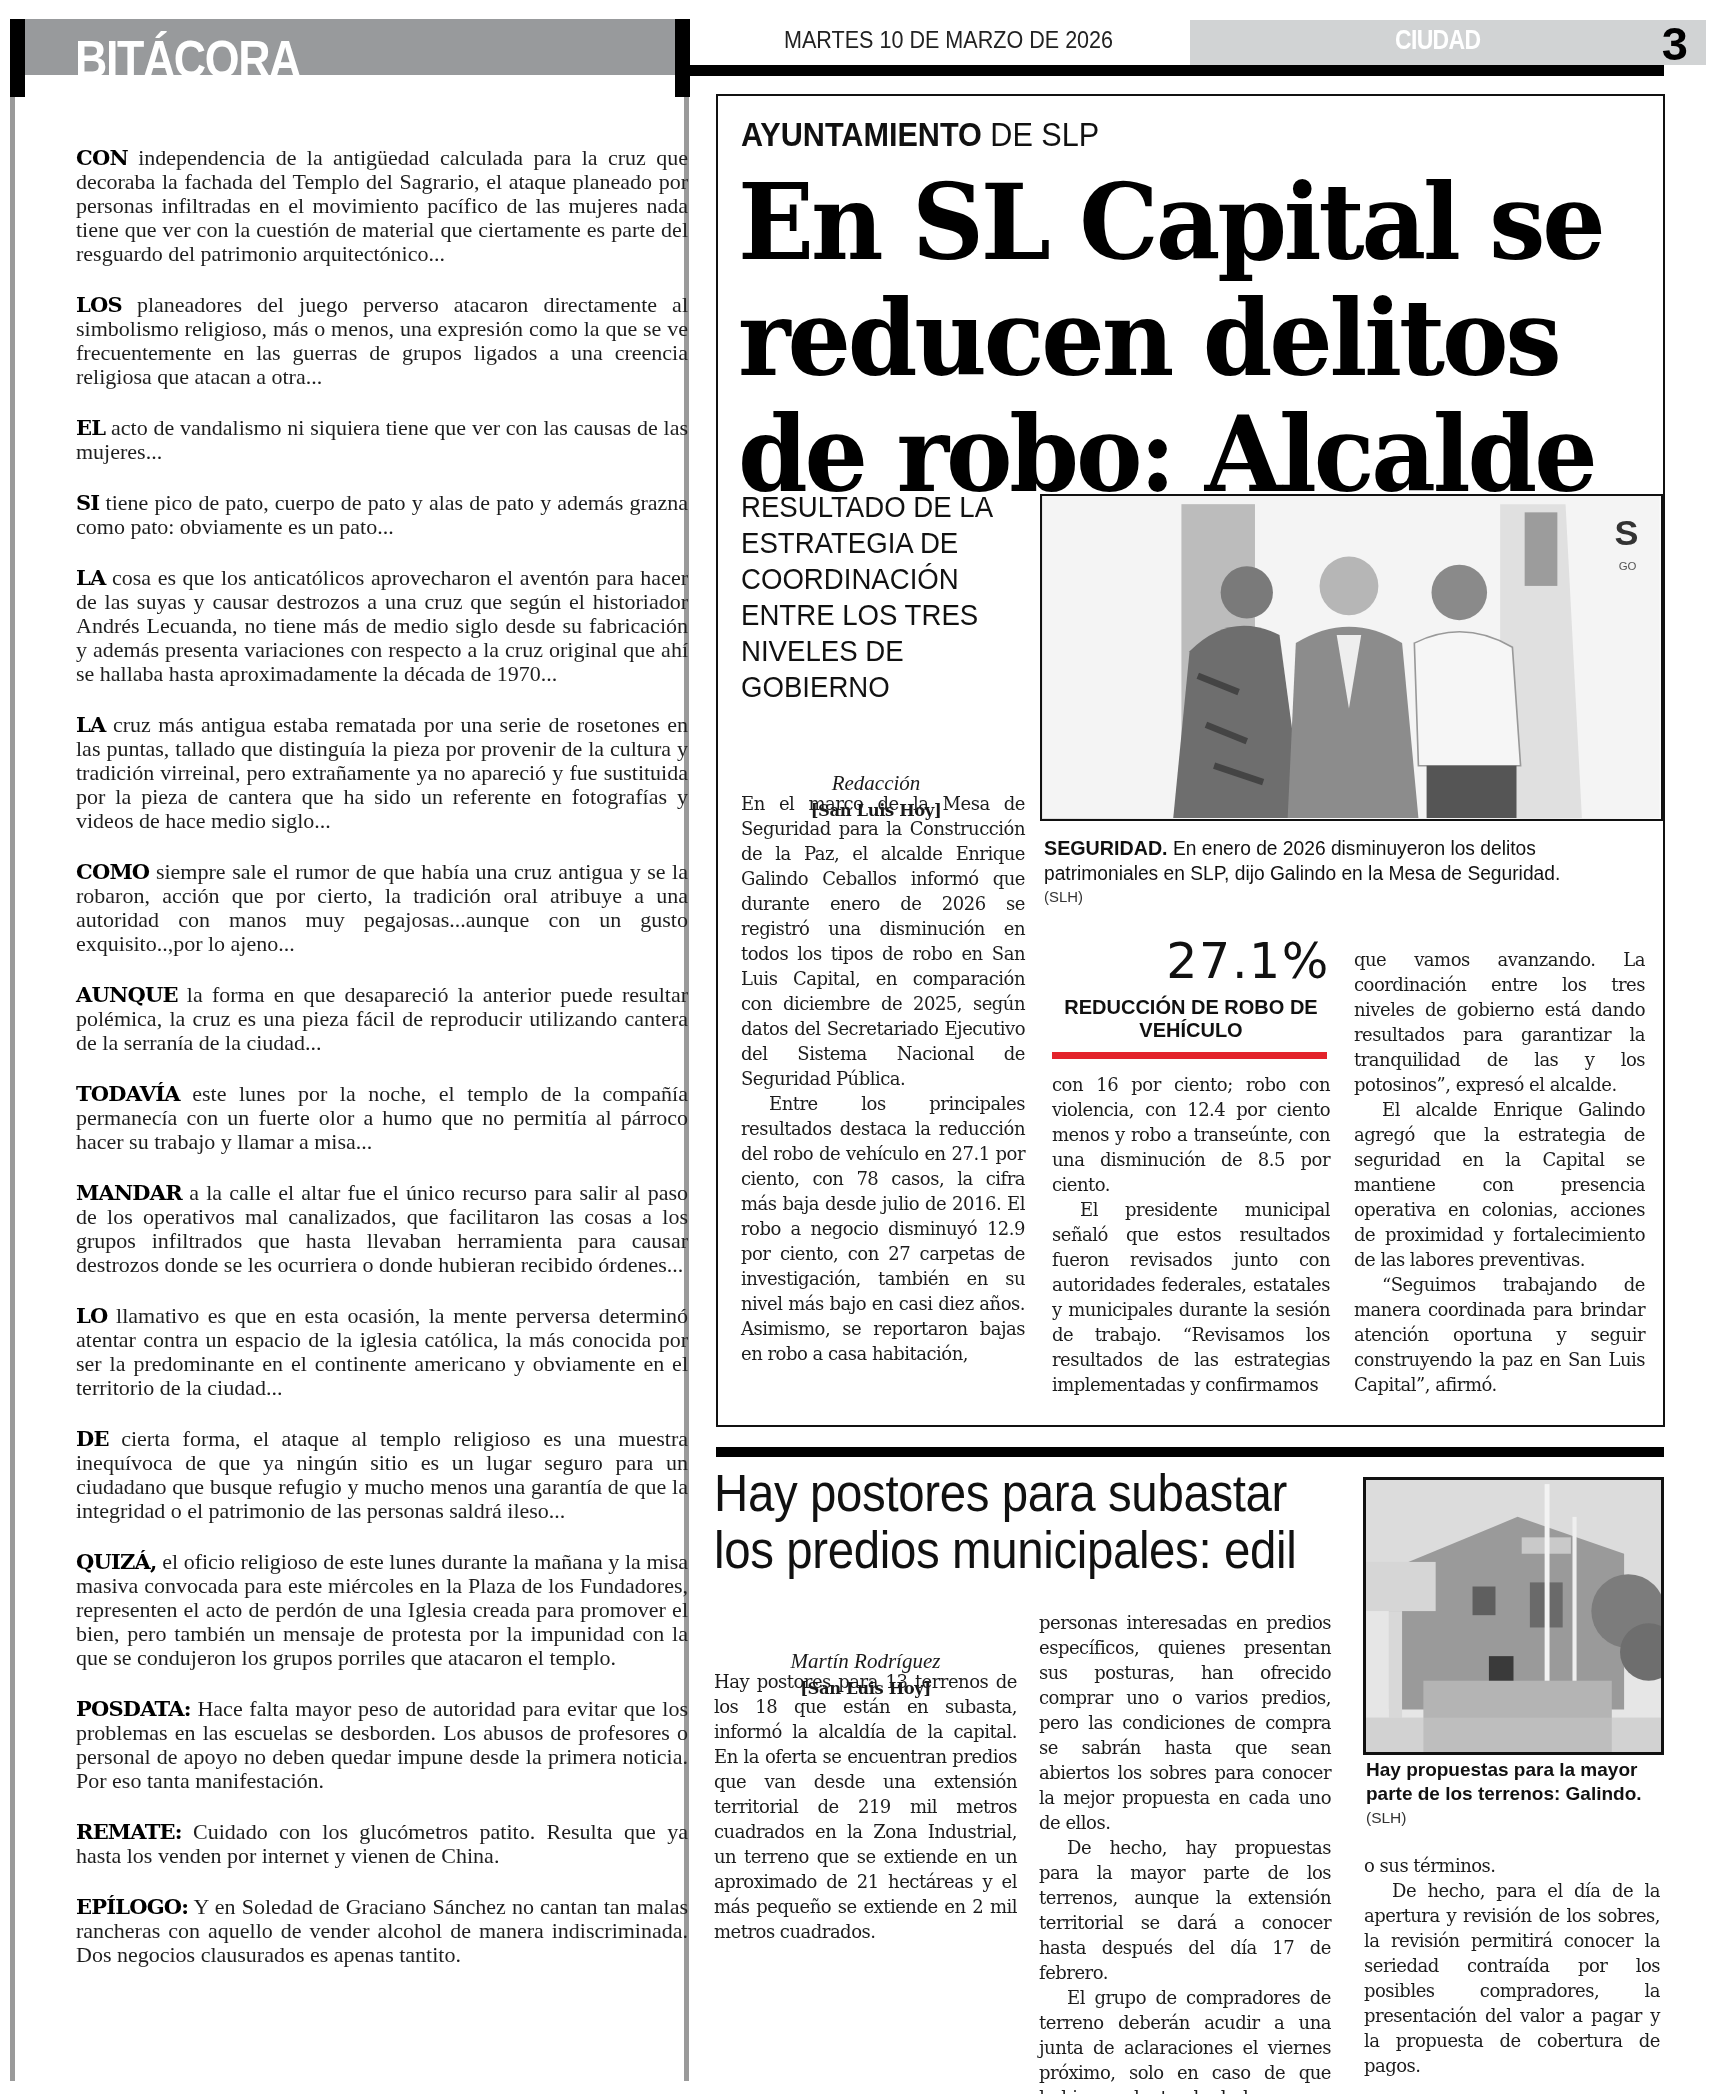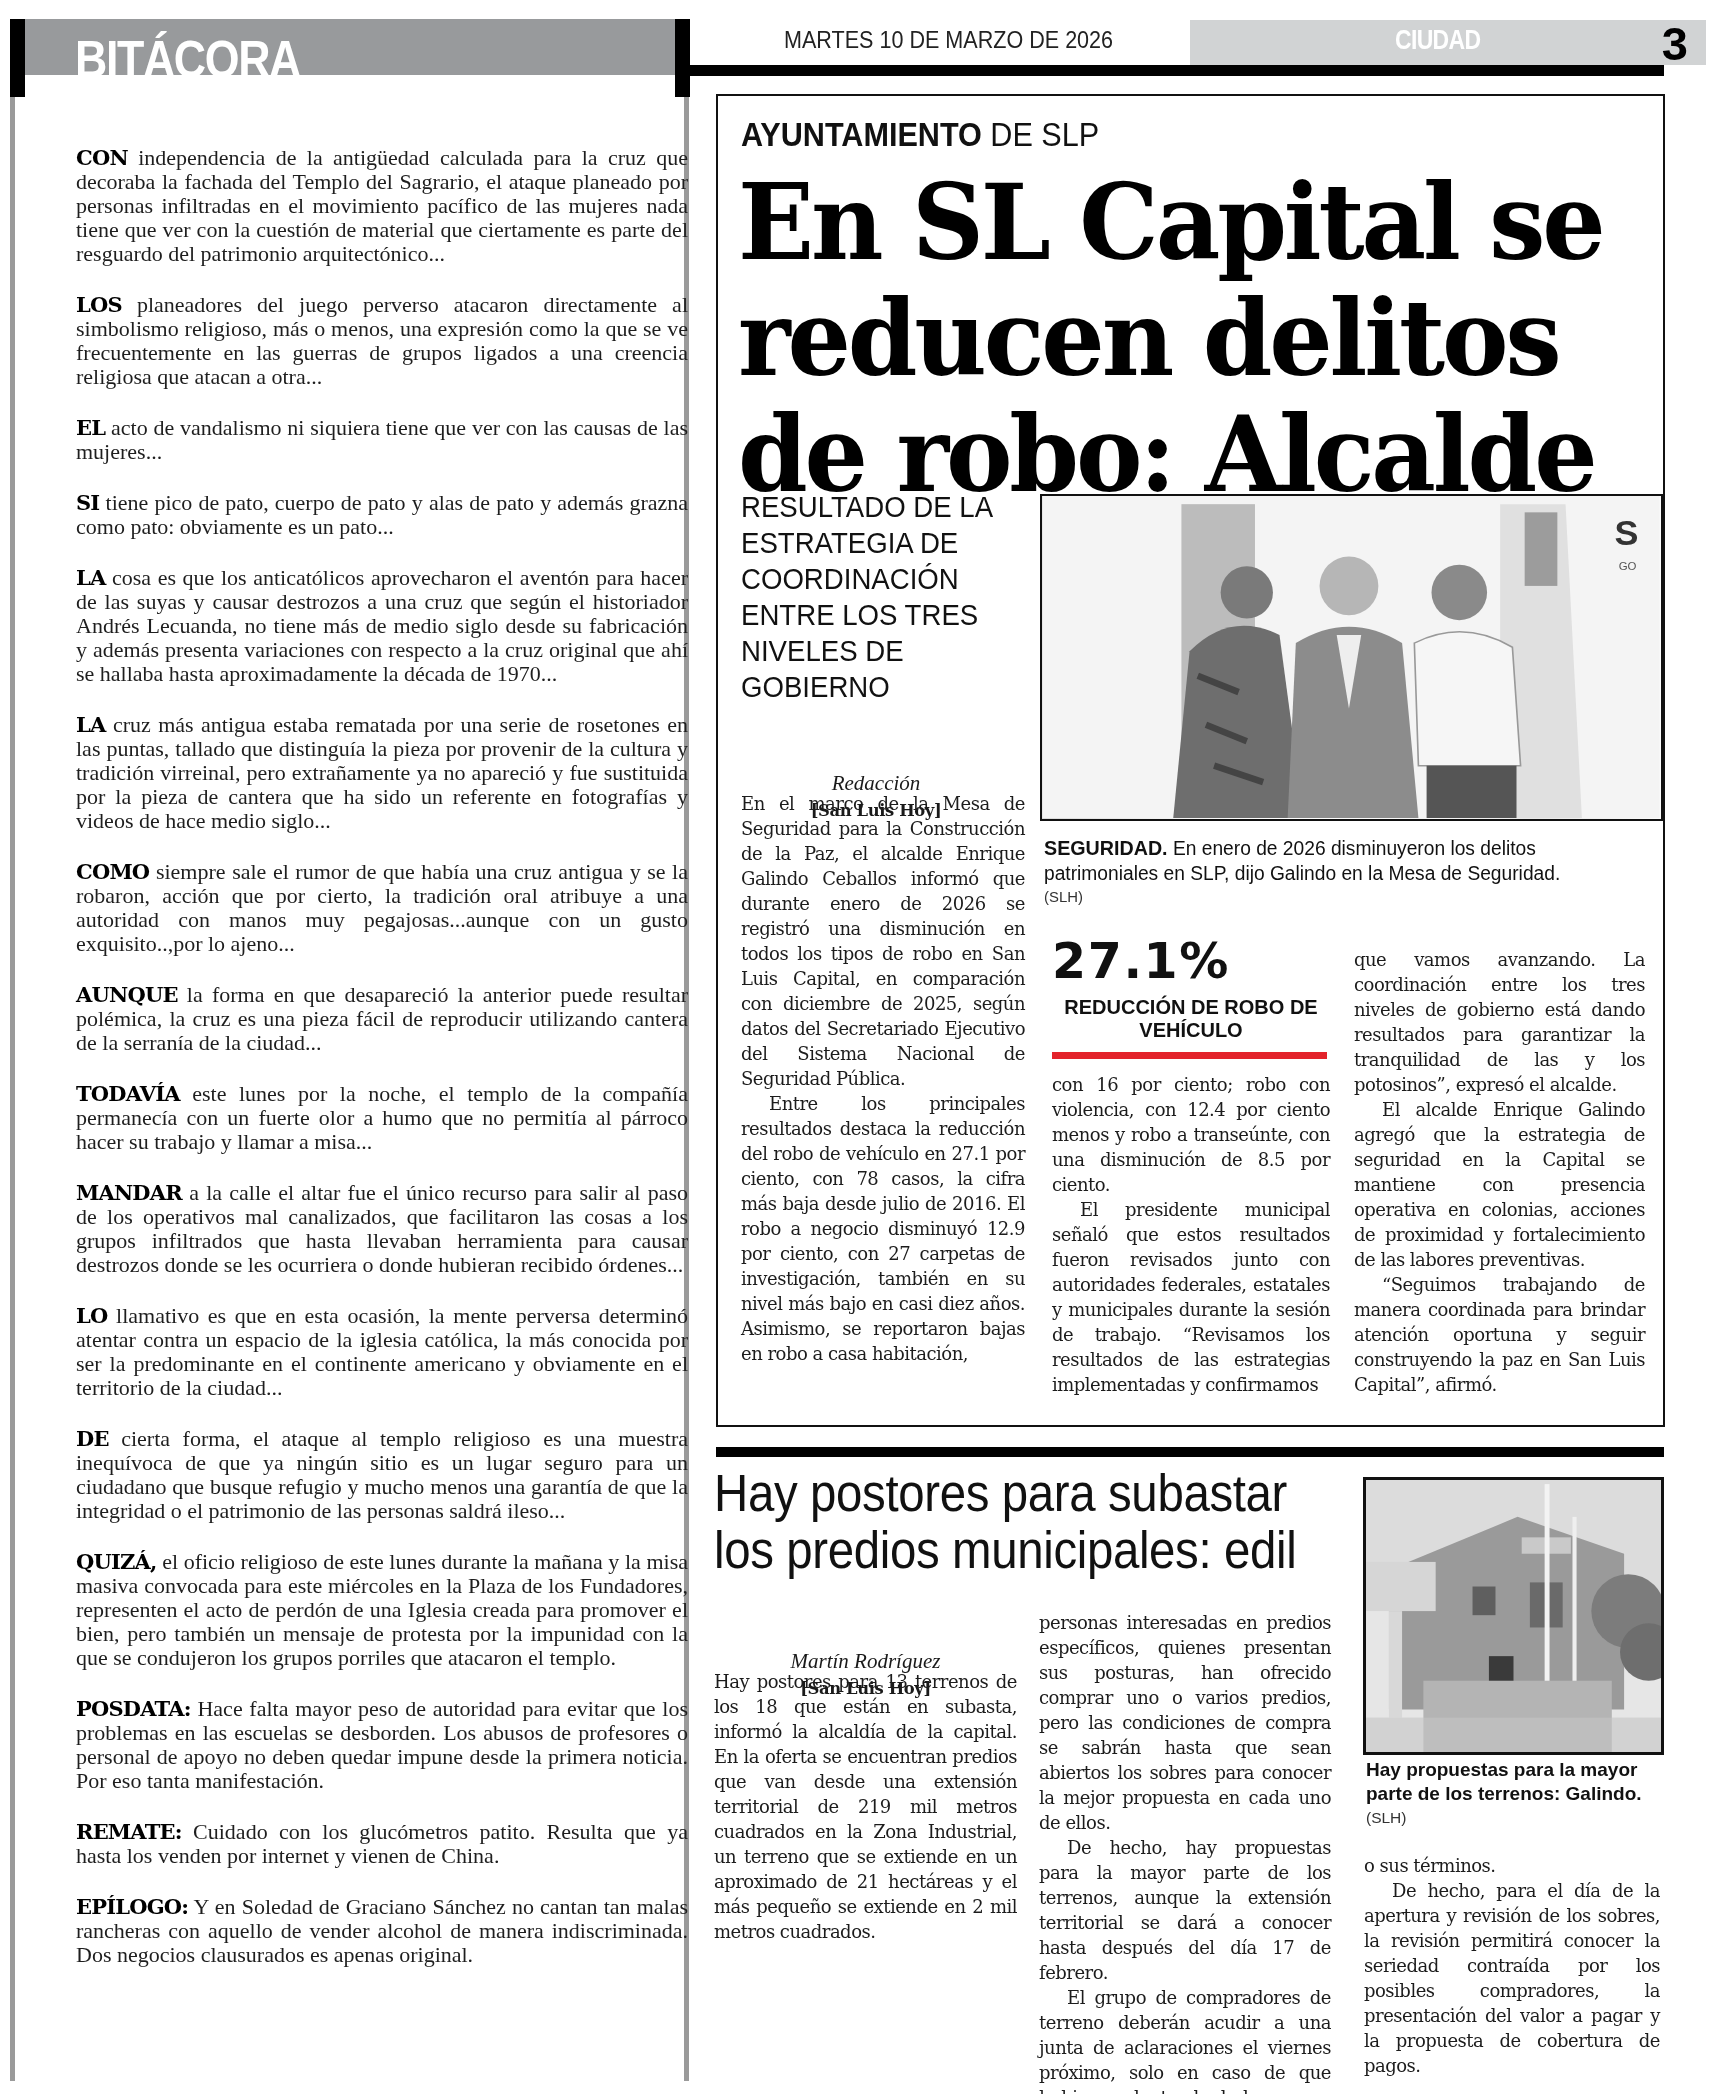--- a/index.html
+++ b/index.html
@@ -40,21 +40,21 @@
   #caption1 b { font-weight:900; font-size:20.5px; }
   .credit { font-family:"Liberation Sans", sans-serif; font-size:15.5px; color:#333; display:block; }
 
   .body-text { font-family:"DejaVu Serif", serif; font-size:18px; line-height:25px; color:#1c1c1c; text-align:justify; letter-spacing:-0.5px; }
   .body-text p { margin:0; text-indent:0; }
   .body-text p.ind { text-indent:28px; }
   #a1c1 { left:741px; top:791px; width:284px; }
   #a1c2 { left:1052px; top:1072px; width:278px; }
   #a1c3 { left:1354px; top:947px; width:291px; }
 
-  #pq-value { left:1052px; top:933px; width:278px; text-align:left; font-family:"DejaVu Sans", sans-serif; font-weight:700; font-size:49px; color:#111; letter-spacing:1.6px; line-height:57px; }
+  #pq-value { left:1052px; top:933px; width:278px; text-align:right; font-family:"DejaVu Sans", sans-serif; font-weight:400; font-size:49px; color:#111; letter-spacing:1.6px; line-height:57px; }
   #pq-label { left:1052px; top:996px; width:278px; text-align:center; font-family:"Liberation Sans", sans-serif; font-weight:700; font-size:20px; line-height:23px; color:#111; }
   #pq-bar { left:1052px; top:1052px; width:275px; height:7.4px; background:#e3232b; }
 
   
   #divider { left:716px; top:1447px; width:948px; height:9.8px; background:#000; }
 
   
   #headline2 { left:714px; top:1465px; width:638px; font-family:"Liberation Sans", sans-serif; font-size:51px; line-height:57px; color:#111; letter-spacing:-0.4px; transform:scaleX(0.93); transform-origin:left top; }
   #byline2 { left:714px; top:1600px; width:303px; text-align:center; font-family:"Liberation Serif", serif; line-height:28px; }
   #a2c1 { left:714px; top:1669px; width:303px; }
@@ -84,21 +84,21 @@
   <p><span class="lead">LA</span><span> cruz más antigua estaba rematada por una serie de rosetones en las puntas, tallado que distinguía la pieza por provenir de la cultura y tradición virreinal, pero extrañamente ya no apareció y fue sustituida por la pieza de cantera que ha sido un referente en fotografías y videos de hace medio siglo...</span></p>
   <p><span class="lead">COMO</span><span> siempre sale el rumor de que había una cruz antigua y se la robaron, acción que por cierto, la tradición oral atribuye a una autoridad con manos muy pegajosas...aunque con un gusto exquisito..,por lo ajeno...</span></p>
   <p><span class="lead">AUNQUE</span><span> la forma en que desapareció la anterior puede resultar polémica, la cruz es una pieza fácil de reproducir utilizando cantera de la serranía de la ciudad...</span></p>
   <p><span class="lead">TODAVÍA</span><span> este lunes por la noche, el templo de la compañía permanecía con un fuerte olor a humo que no permitía al párroco hacer su trabajo y llamar a misa...</span></p>
   <p><span class="lead">MANDAR</span><span> a la calle el altar fue el único recurso para salir al paso de los operativos mal canalizados, que facilitaron las cosas a los grupos infiltrados que hasta llevaban herramienta para causar destrozos donde se les ocurriera o donde hubieran recibido órdenes...</span></p>
   <p><span class="lead">LO</span><span> llamativo es que en esta ocasión, la mente perversa determinó atentar contra un espacio de la iglesia católica, la más conocida por ser la predominante en el continente americano y obviamente en el territorio de la ciudad...</span></p>
   <p><span class="lead">DE</span><span> cierta forma, el ataque al templo religioso es una muestra inequívoca de que ya ningún sitio es un lugar seguro para un ciudadano que busque refugio y mucho menos una garantía de que la integridad o el patrimonio de las personas saldrá ileso...</span></p>
   <p><span class="lead">QUIZÁ,</span><span> el oficio religioso de este lunes durante la mañana y la misa masiva convocada para este miércoles en la Plaza de los Fundadores, representen el acto de perdón de una Iglesia creada para promover el bien, pero también un mensaje de protesta por la impunidad con la que se condujeron los grupos porriles que atacaron el templo.</span></p>
   <p><span class="lead">POSDATA:</span><span> Hace falta mayor peso de autoridad para evitar que los problemas en las escuelas se desborden. Los abusos de profesores o personal de apoyo no deben quedar impune desde la primera noticia. Por eso tanta manifestación.</span></p>
   <p><span class="lead">REMATE:</span><span> Cuidado con los glucómetros patito. Resulta que ya hasta los venden por internet y vienen de China.</span></p>
-  <p><span class="lead">EPÍLOGO:</span><span> Y en Soledad de Graciano Sánchez no cantan tan malas rancheras con aquello de vender alcohol de manera indiscriminada. Dos negocios clausurados es apenas original.</span></p>
+  <p><span class="lead">EPÍLOGO:</span><span> Y en Soledad de Graciano Sánchez no cantan tan malas rancheras con aquello de vender alcohol de manera indiscriminada. Dos negocios clausurados es apenas tantito.</span></p>
 </div>
 
 <div id="date" class="abs">MARTES 10 DE MARZO DE 2026</div>
 <div id="section-box" class="abs">
   <span id="section-name">CIUDAD</span>
   <span id="page-num">3</span>
 </div>
 <div id="head-bar" class="abs"></div>
 
 <div id="art1" class="abs"></div>

